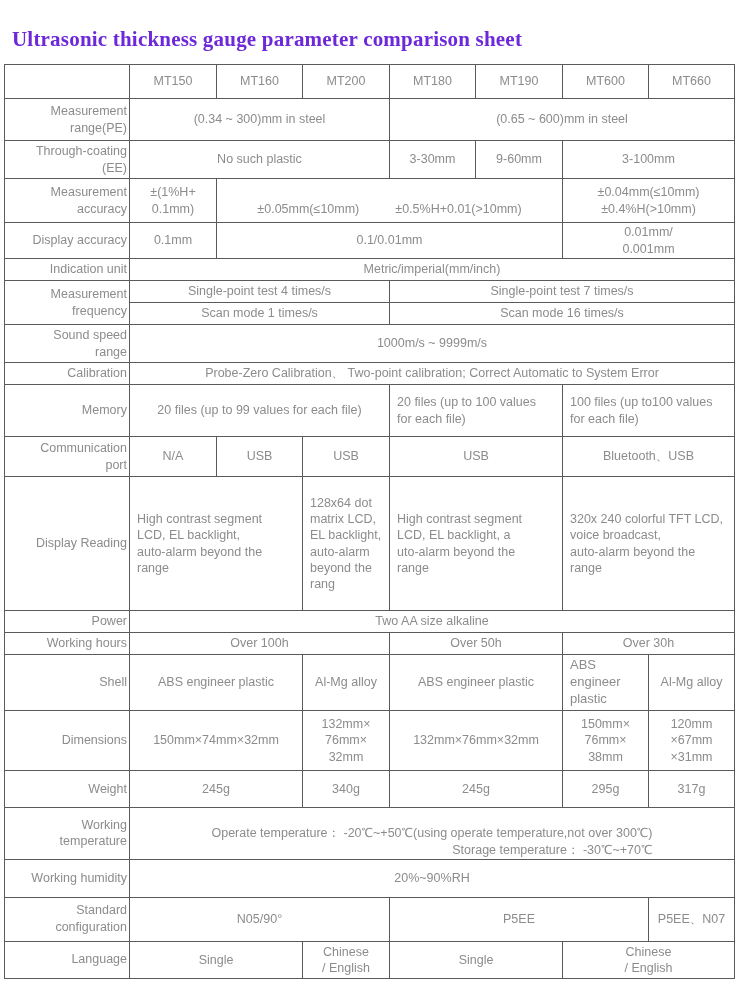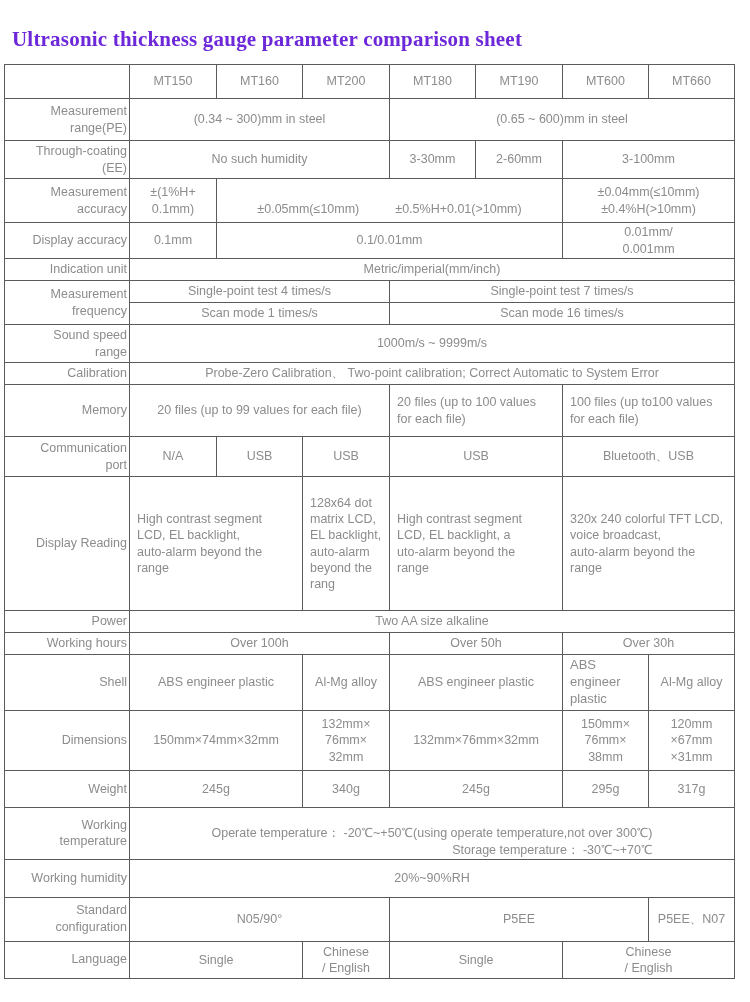--- a/index.html
+++ b/index.html
@@ -53,23 +53,23 @@
     <tr style="height:42px">
       <td class="lbl">Measurement
 range(PE)</td>
       <td colspan="3">(0.34 ~ 300)mm in steel</td>
       <td colspan="4">(0.65 ~ 600)mm in steel</td>
     </tr>
 
     <tr style="height:38px">
       <td class="lbl">Through-coating
 (EE)</td>
-      <td colspan="3">No such humidity</td>
+      <td colspan="3">No such plastic</td>
       <td>3-30mm</td>
-      <td>2-60mm</td>
+      <td>9-60mm</td>
       <td colspan="2">3-100mm</td>
     </tr>
 
     <tr style="height:44px">
       <td class="lbl">Measurement
 accuracy</td>
       <td>±(1%H+
 0.1mm)</td>
       <td colspan="4">
         <span class="gapflex">

